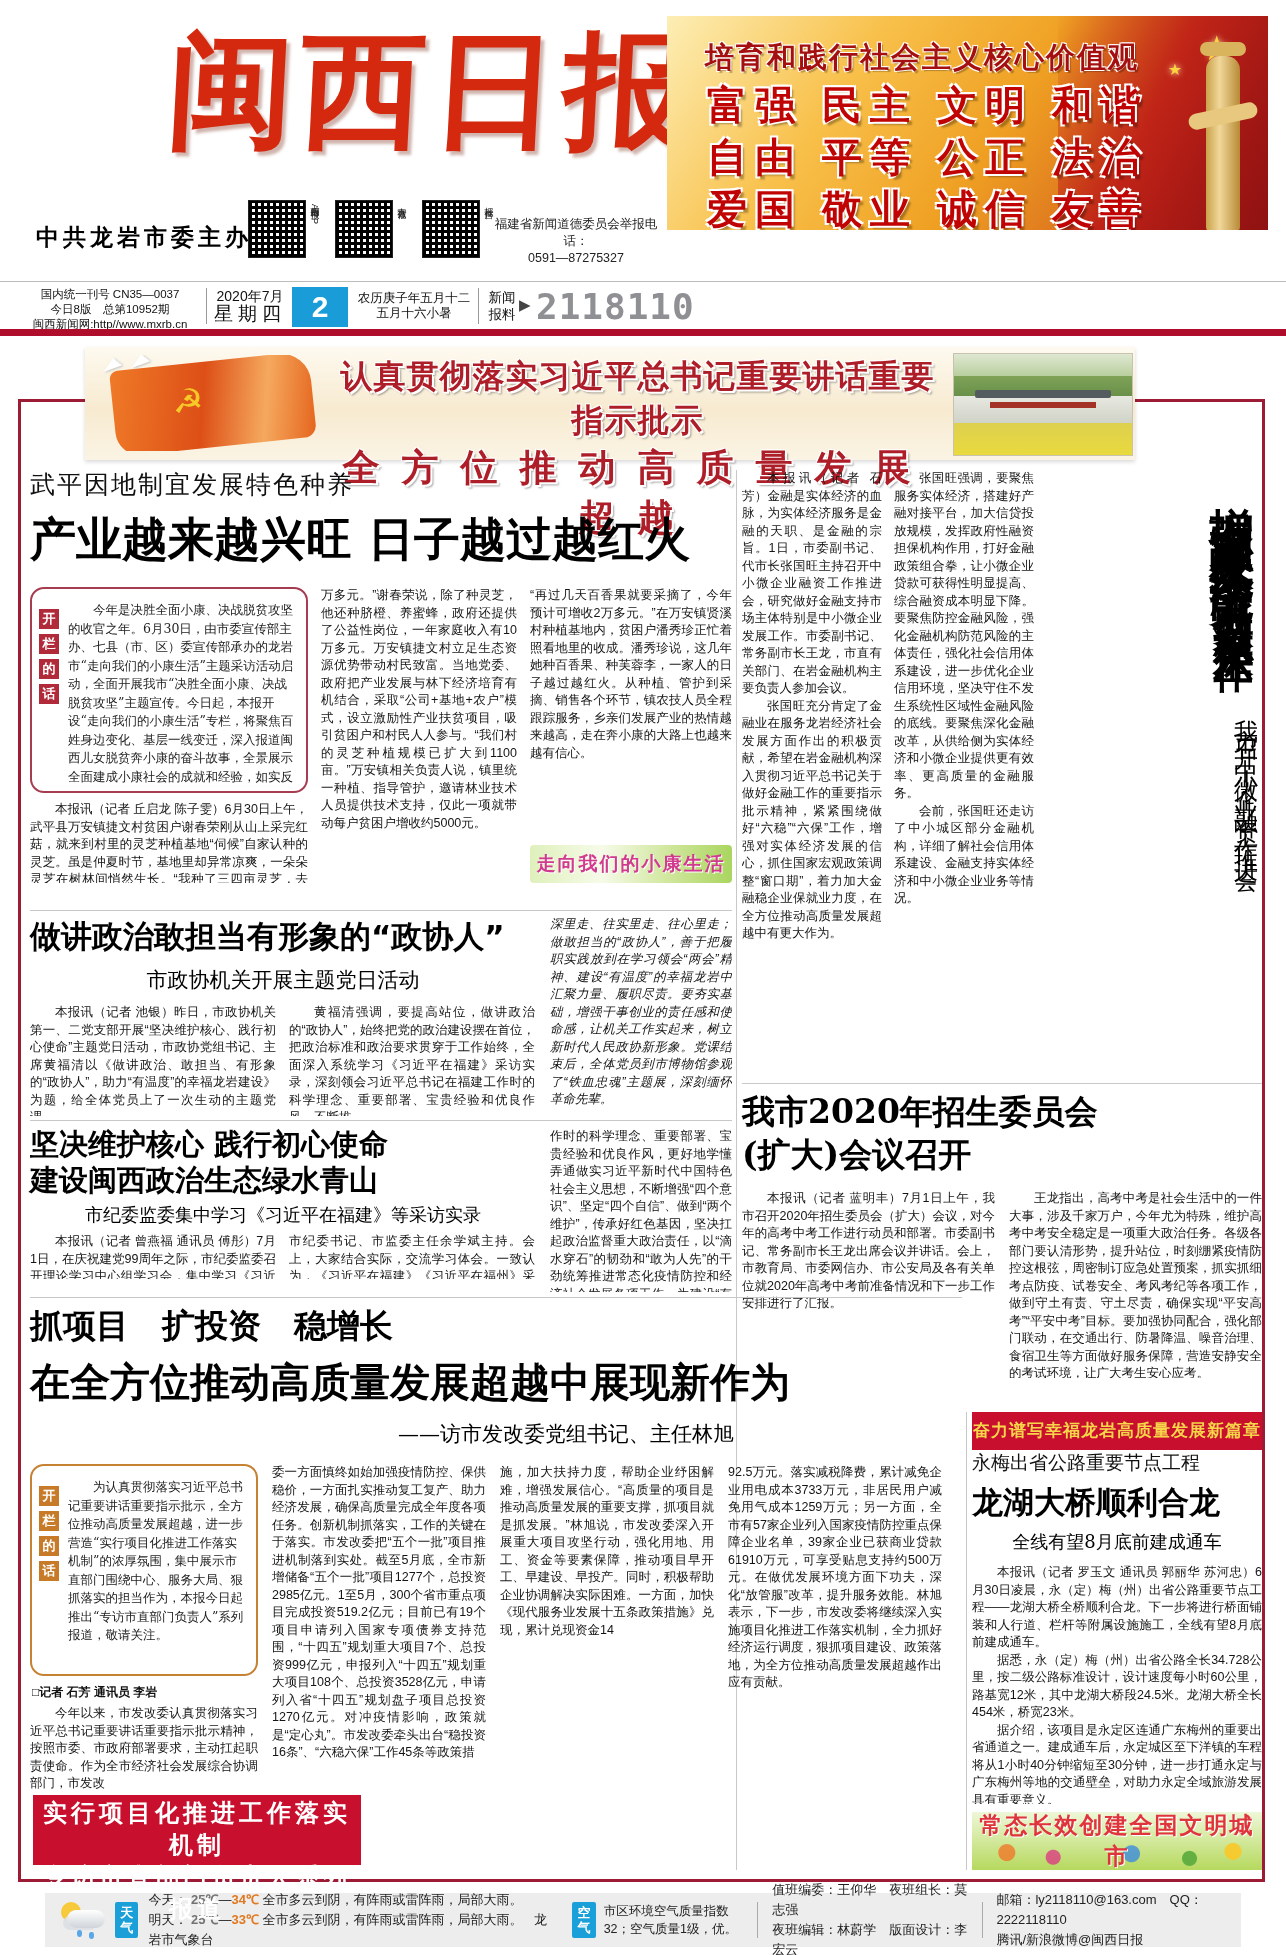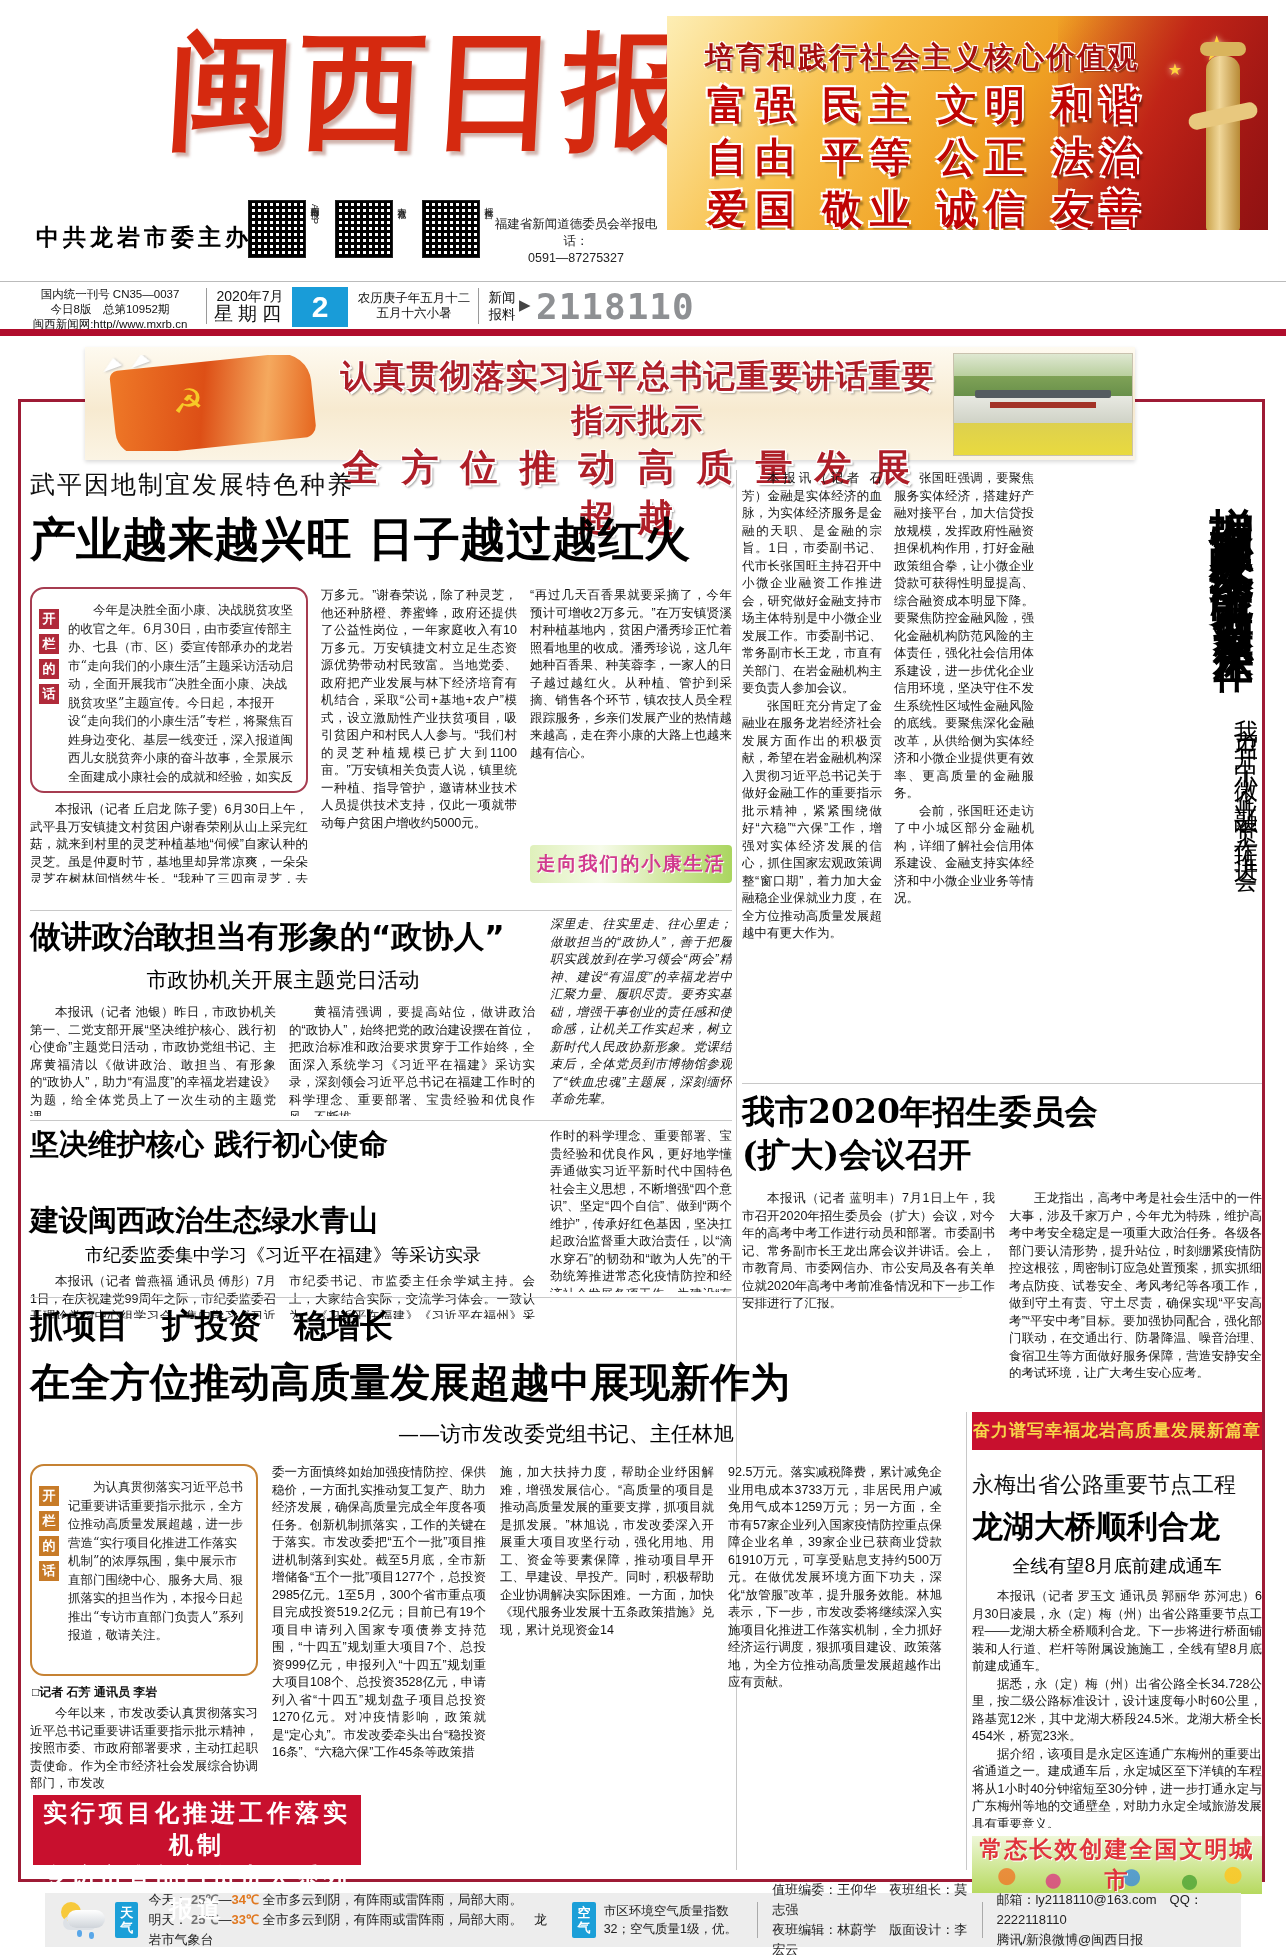--- a/index.html
+++ b/index.html
@@ -246,21 +246,21 @@
     </div>
   </div>
 
   <div class="abs divh" style="left:30px;top:1120px;width:702px;"></div>
   <div class="abs" style="left:30px;top:1126px;width:702px;height:168px;">
     <div class="abs bodytxt jt" style="right:0;top:2px;width:182px;height:164px;">
         <p style="text-indent:0;">作时的科学理念、重要部署、宝贵经验和优良作风，更好地学懂弄通做实习近平新时代中国特色社会主义思想，不断增强“四个意识”、坚定“四个自信”、做到“两个维护”，传承好红色基因，坚决扛起政治监督重大政治责任，以“滴水穿石”的韧劲和“敢为人先”的干劲统筹推进常态化疫情防控和经济社会发展各项工作，为建设“有温度”的幸福龙岩提供坚强的政治和纪律保证。会前，余学斌同志结合对闽西纪检监察工作的认识和体会，紧紧围绕一以贯之坚定不移全面从严治党、建设闽西政治生态绿水青山等方面，与大家交流分享学习心得。</p>
       </div>
     <div style="width:506px;">
       <div class="hl" style="font-size:29px;line-height:36px;">坚决维护核心  践行初心使命</div>
-      <div class="hl" style="font-size:29px;line-height:36px;margin-top:40px;">建设闽西政治生态绿水青山</div>
+      <div class="hl" style="font-size:29px;line-height:36px;">建设闽西政治生态绿水青山</div>
       <div class="sub" style="font-size:18px;margin-top:5px;">市纪委监委集中学习《习近平在福建》等采访实录</div>
       <div style="display:flex;gap:13px;margin-top:6px;">
         <div class="bodytxt jt" style="width:246px;height:46px;">
             <p>本报讯（记者 曾燕福 通讯员 傅彤）7月1日，在庆祝建党99周年之际，市纪委监委召开理论学习中心组学习会，集中学习《习近平在福建》《习近平在福州》采访实录，深刻汲取信仰的力量、精神的力量。</p>
           </div>
         <div class="bodytxt jt" style="width:246px;height:46px;">
             <p style="text-indent:0;">市纪委书记、市监委主任余学斌主持。会上，大家结合实际，交流学习体会。一致认为，《习近平在福建》《习近平在福州》采访实录是习近平总书记在福建、福州工作期间创造的宝贵思想财富、精神财富和实践成果，要进一步深入学习领会习近平总书记在福建工</p>
           </div>
       </div>
     </div>
@@ -326,21 +326,21 @@
         </div>
     </div>
   </div>
   <div class="abs redpromo" style="left:33px;top:1795px;width:328px;height:68px;">
     <div>实行项目化推进工作落实机制</div>
     <div>专访市直部门负责人系列报道</div>
   </div>
 
   <div class="abs" style="left:972px;top:1412px;width:290px;height:460px;">
     <div class="redstrip">奋力谱写幸福龙岩高质量发展新篇章</div>
-    <div style="font-family:'DejaVu Serif',serif;font-size:22px;margin-top:20px;">永梅出省公路重要节点工程</div>
+    <div style="font-family:'DejaVu Serif',serif;font-size:19px;margin-top:0;">永梅出省公路重要节点工程</div>
     <div class="hl" style="font-size:31px;margin-top:6px;font-family:'DejaVu Serif',serif;">龙湖大桥顺利合龙</div>
     <div class="sub" style="font-size:18px;margin-top:6px;text-align:center;">全线有望8月底前建成通车</div>
     <div class="bodytxt jt" style="height:240px;margin-top:10px;">
       <p>本报讯（记者 罗玉文 通讯员 郭丽华 苏河忠）6月30日凌晨，永（定）梅（州）出省公路重要节点工程——龙湖大桥全桥顺利合龙。下一步将进行桥面铺装和人行道、栏杆等附属设施施工，全线有望8月底前建成通车。</p>
       <p>据悉，永（定）梅（州）出省公路全长34.728公里，按二级公路标准设计，设计速度每小时60公里，路基宽12米，其中龙湖大桥段24.5米。龙湖大桥全长454米，桥宽23米。</p>
       <p>据介绍，该项目是永定区连通广东梅州的重要出省通道之一。建成通车后，永定城区至下洋镇的车程将从1小时40分钟缩短至30分钟，进一步打通永定与广东梅州等地的交通壁垒，对助力永定全域旅游发展具有重要意义。</p>
     </div>
     <div class="wenming" style="height:58px;margin-top:8px;">常态长效创建全国文明城市</div>
   </div>
 

